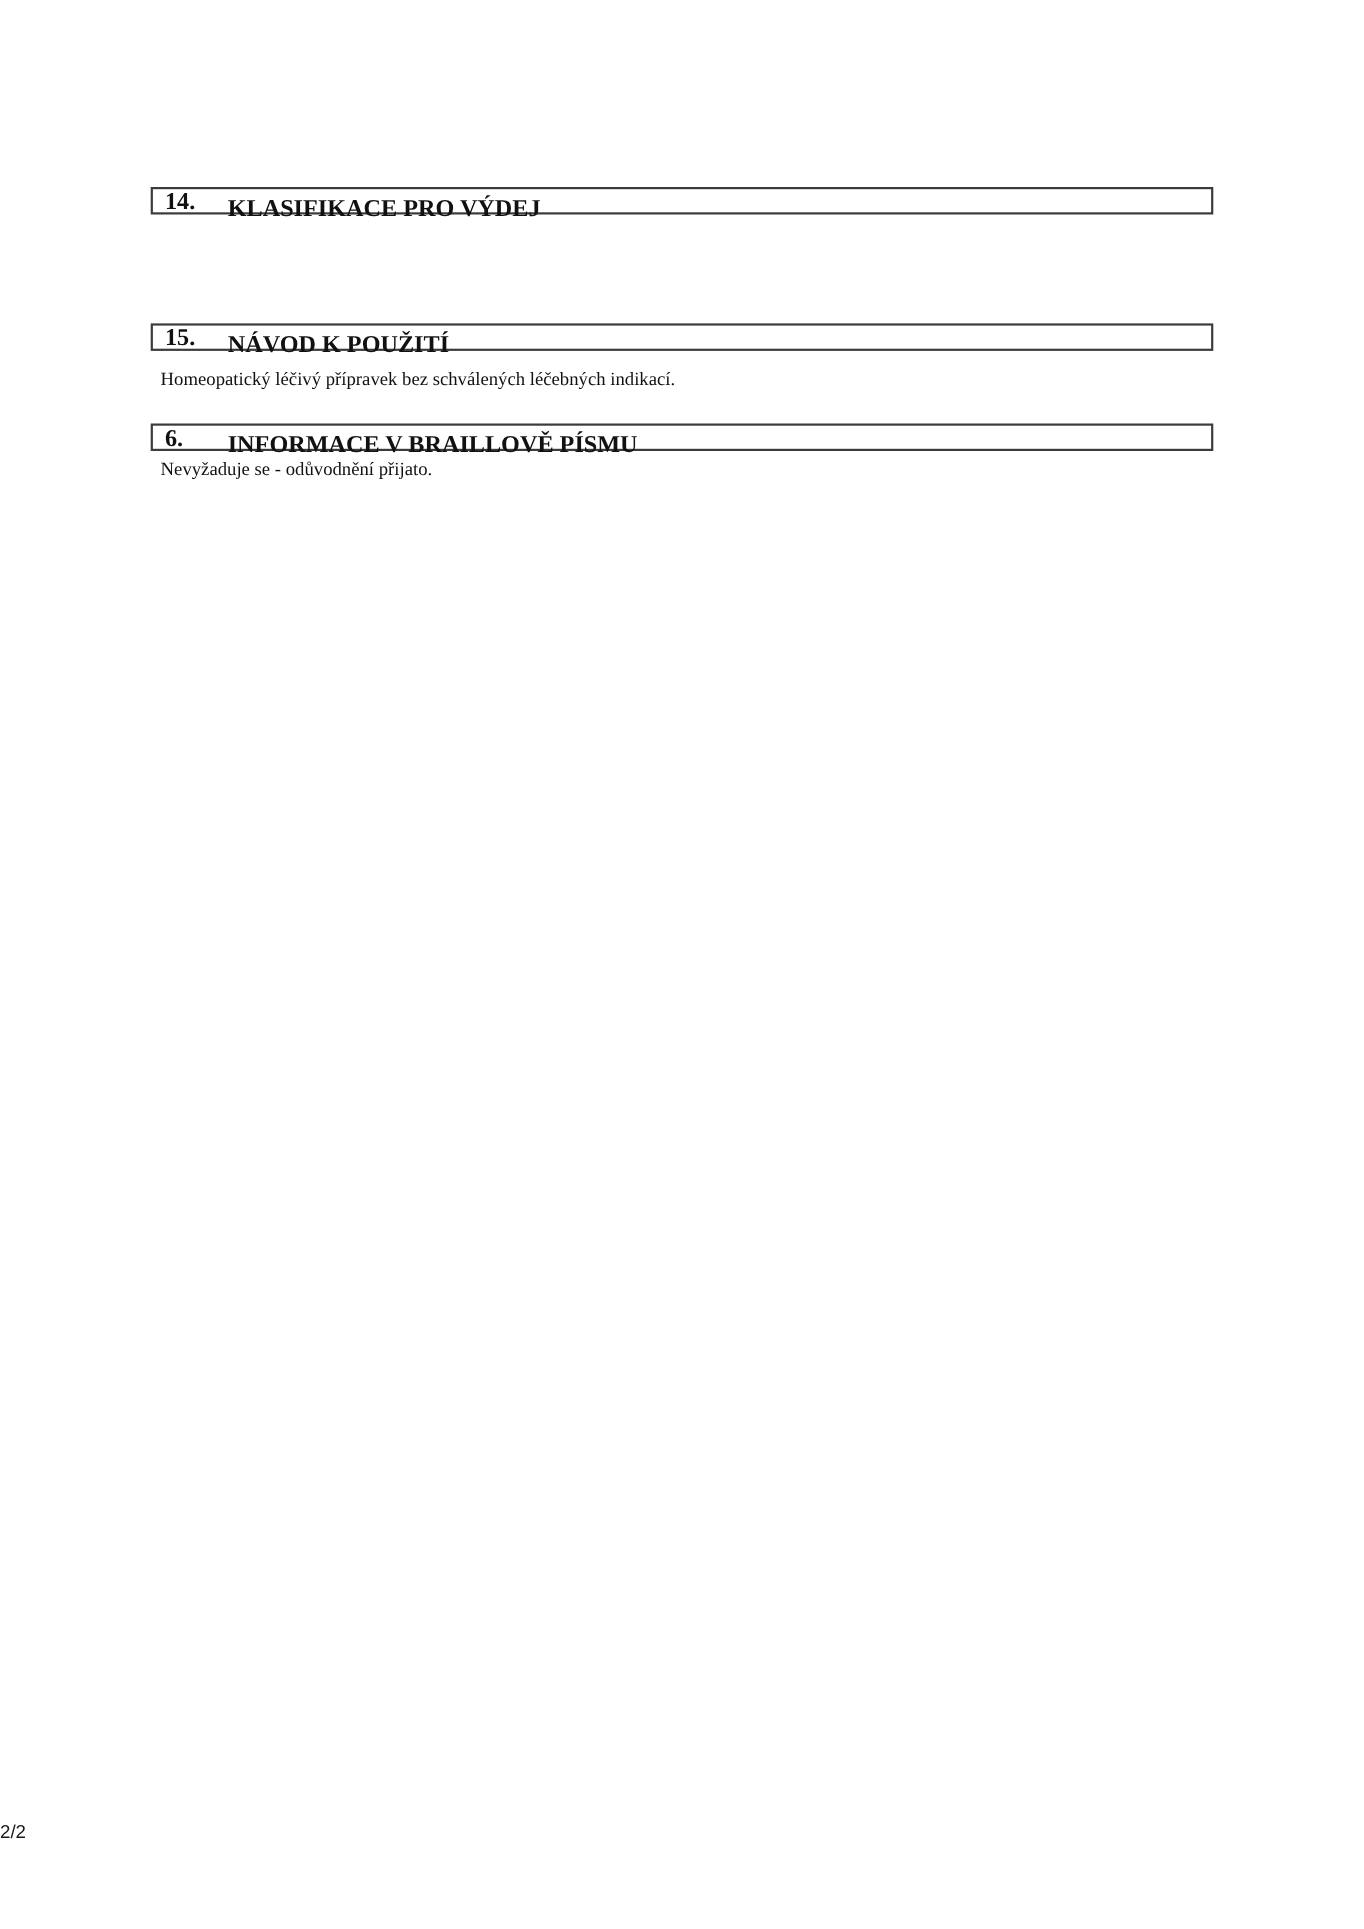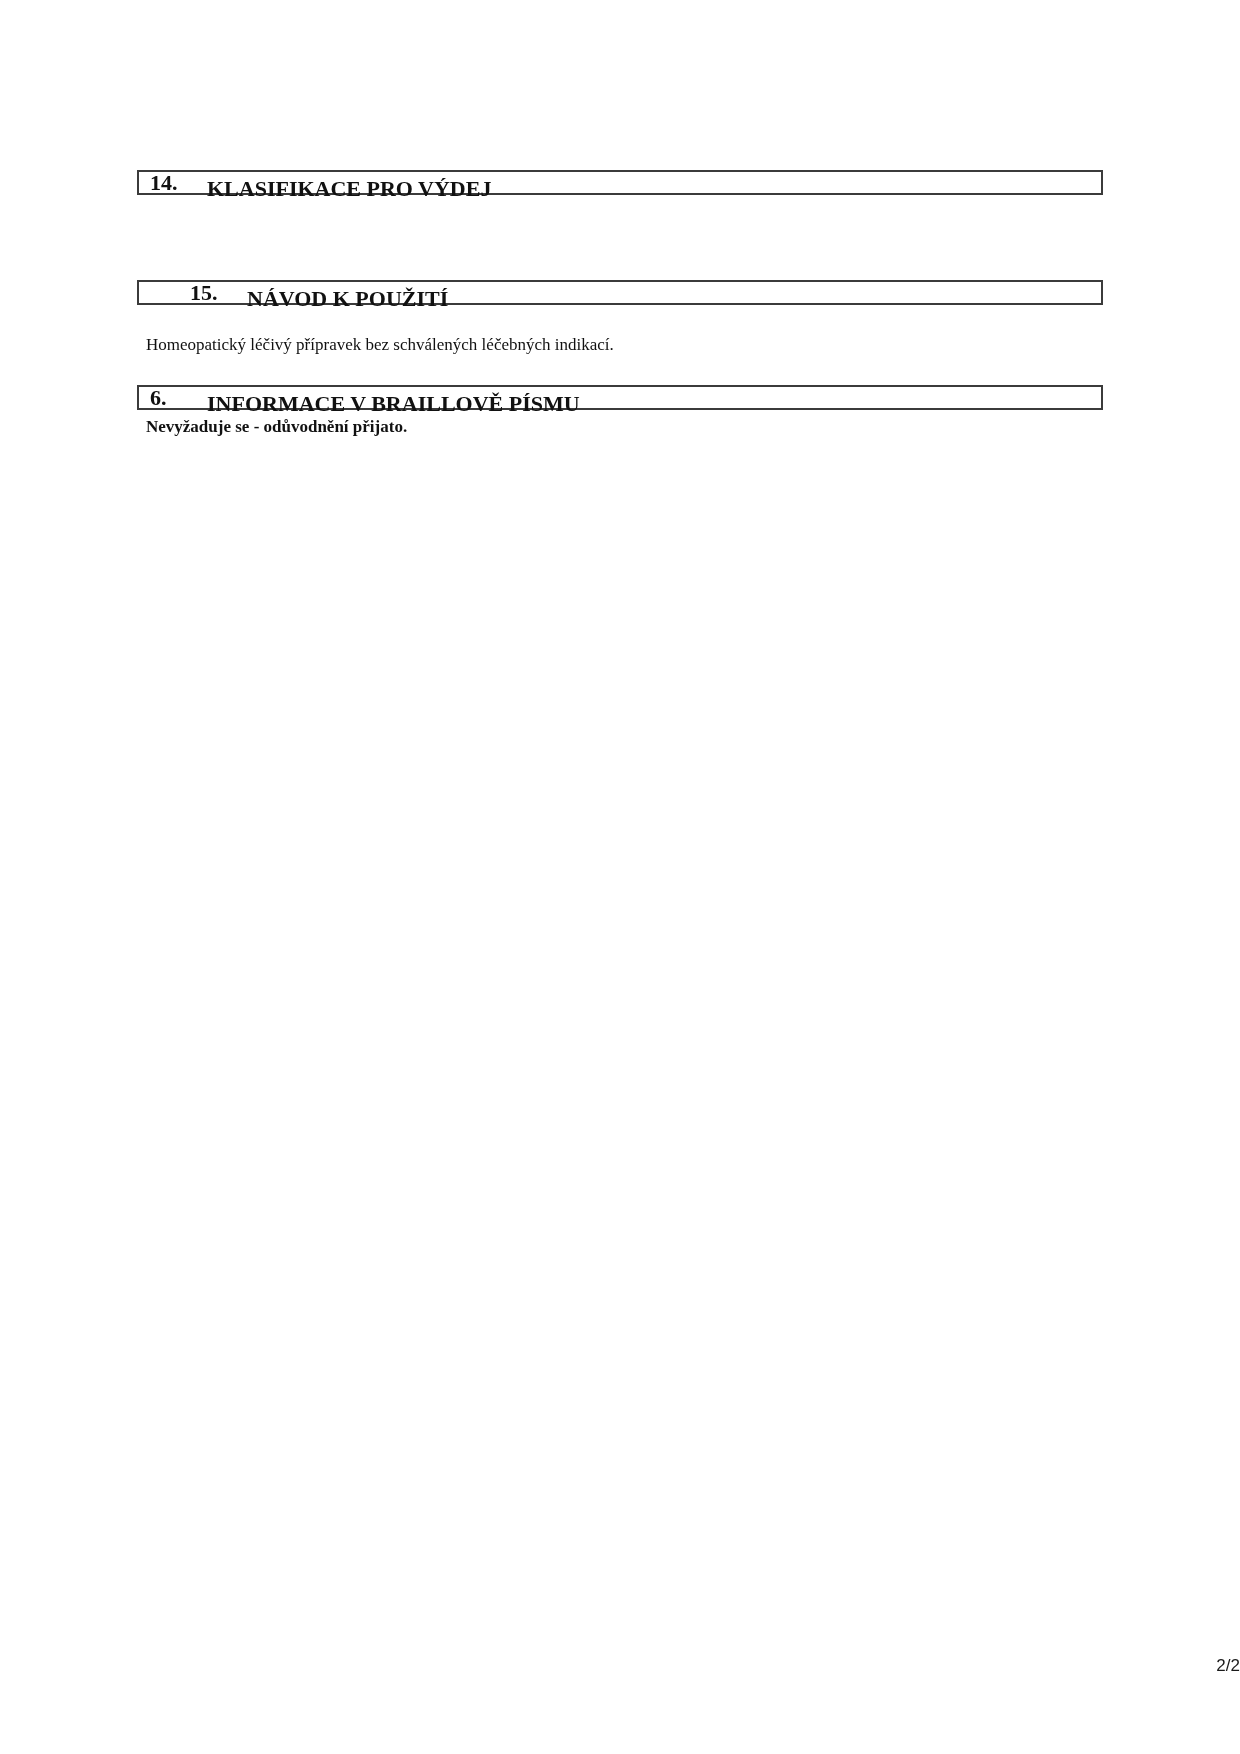--- a/index.html
+++ b/index.html
@@ -36,38 +36,38 @@
     flex: 0 0 auto;
     padding-left: 11px;
     width: 57px;
     box-sizing: content-box;
   }
   .sec-box .sec-title {
     flex: 0 0 auto;
     margin-top: 12px;
   }
   #box-14 { top: 170px; }
-  #box-15 { top: 280px; padding-left: 40px; }
+  #box-15 { top: 294px; }
   #box-16 { top: 385px; }
   .body-text {
     position: absolute;
     left: 146px;
     font-size: 17px;
     line-height: 26px;
     white-space: nowrap;
     color: #111111;
   }
   #body-15 { top: 332px; }
-  #body-16 { top: 414px; font-weight: bold; }
+  #body-16 { top: 414px; }
   .page-number {
     position: absolute;
     top: 1656px;
     left: 0;
     width: 100%;
-    text-align: right;
+    text-align: left;
     font-family: "Liberation Sans", "DejaVu Sans", sans-serif;
     font-size: 17px;
     color: #1a1a1a;
   }
 </style>
 </head>
 <body>
 
 <div class="page">
 

